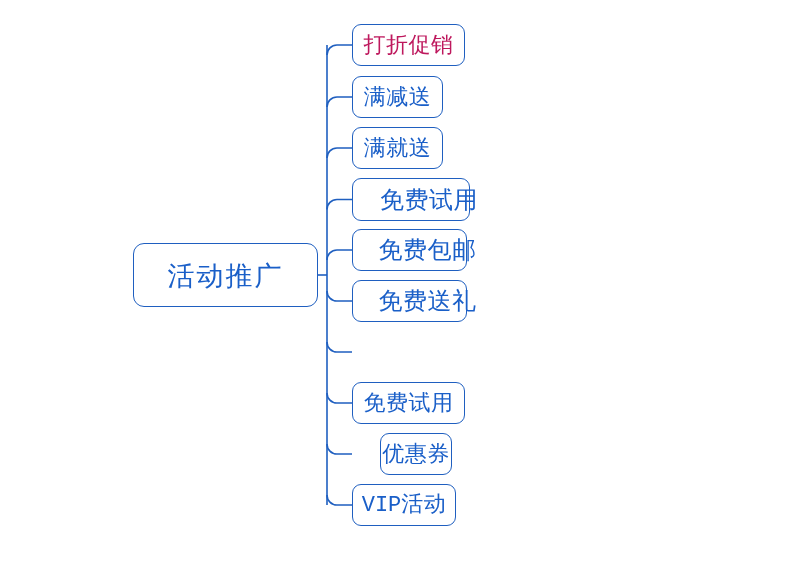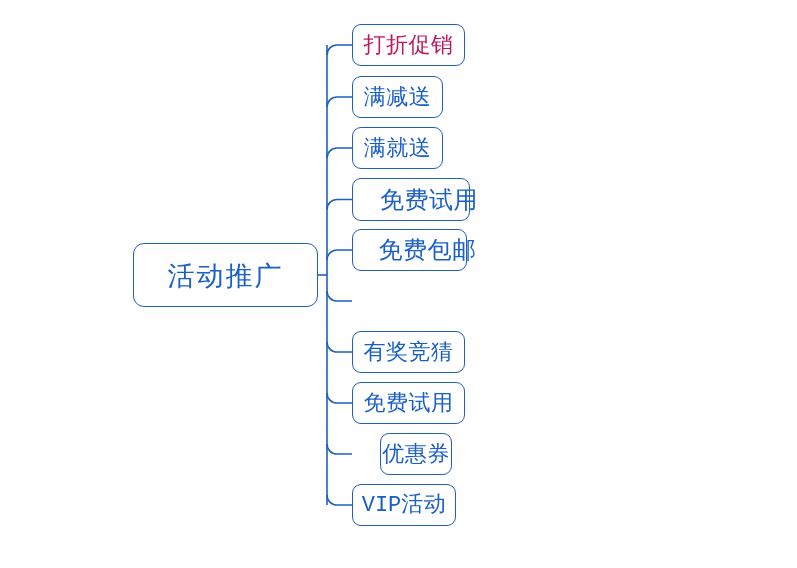--- a/index.html
+++ b/index.html
@@ -105,22 +105,22 @@
     </div>
     <div class="node node-child" style="left: 352px; top: 127px; width: 91px; height: 42px; border-color: rgb(31, 95, 192); color: rgb(26, 95, 200);">
       <span class="node-label">满就送</span>
     </div>
     <div class="node node-child size-lg" style="left: 352px; top: 178px; width: 118px; height: 43px; border-color: rgb(31, 95, 192); color: rgb(26, 95, 200);">
       <span class="node-label">免费试用</span>
     </div>
     <div class="node node-child size-lg" style="left: 352px; top: 229px; width: 115px; height: 42px; border-color: rgb(31, 95, 192); color: rgb(26, 95, 200);">
       <span class="node-label">免费包邮</span>
     </div>
-    <div class="node node-child" style="left: 352px; top: 331px; width: 113px; height: 42px; border-color: rgb(31, 95, 192); color: rgb(26, 95, 200);">
-      <span class="node-label">有奖竞猜</span>
+    <div class="node node-child size-lg" style="left: 352px; top: 280px; width: 115px; height: 42px; border-color: rgb(31, 95, 192); color: rgb(26, 95, 200);">
+      <span class="node-label">免费送礼</span>
     </div>
     <div class="node node-child" style="left: 352px; top: 382px; width: 113px; height: 42px; border-color: rgb(31, 95, 192); color: rgb(26, 95, 200);">
       <span class="node-label">免费试用</span>
     </div>
     <div class="node node-child" style="left: 352px; top: 433px; width: 72px; height: 42px; border-color: rgb(31, 95, 192); color: rgb(26, 95, 200); margin-left: 28px;">
       <span class="node-label">优惠券</span>
     </div>
     <div class="node node-child" style="left: 352px; top: 484px; width: 104px; height: 42px; border-color: rgb(31, 95, 192); color: rgb(26, 95, 200);">
       <span class="node-label"><span class="latin-serif">VIP</span><span>活动</span></span>
     </div>

